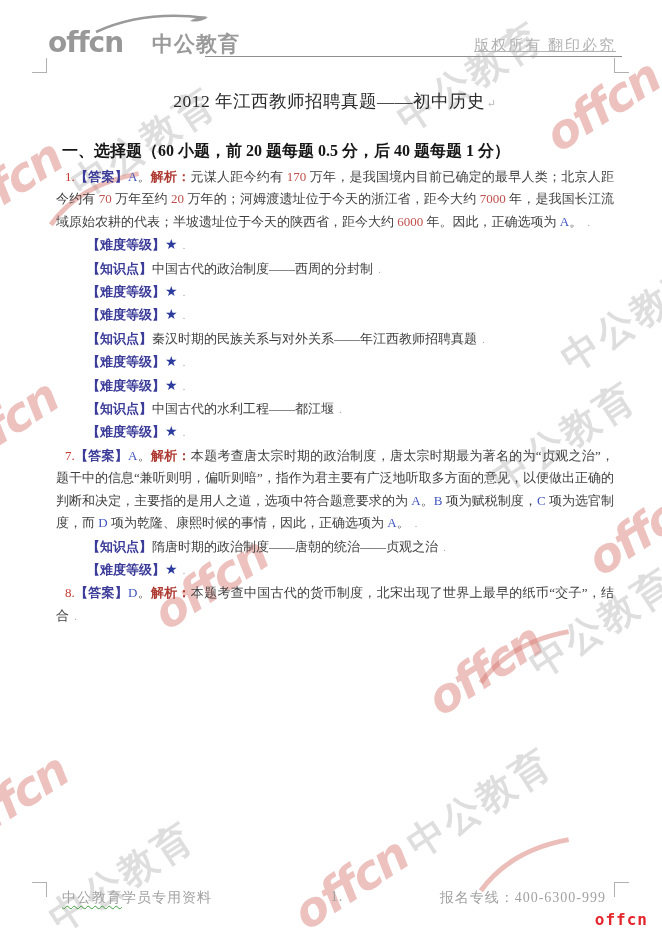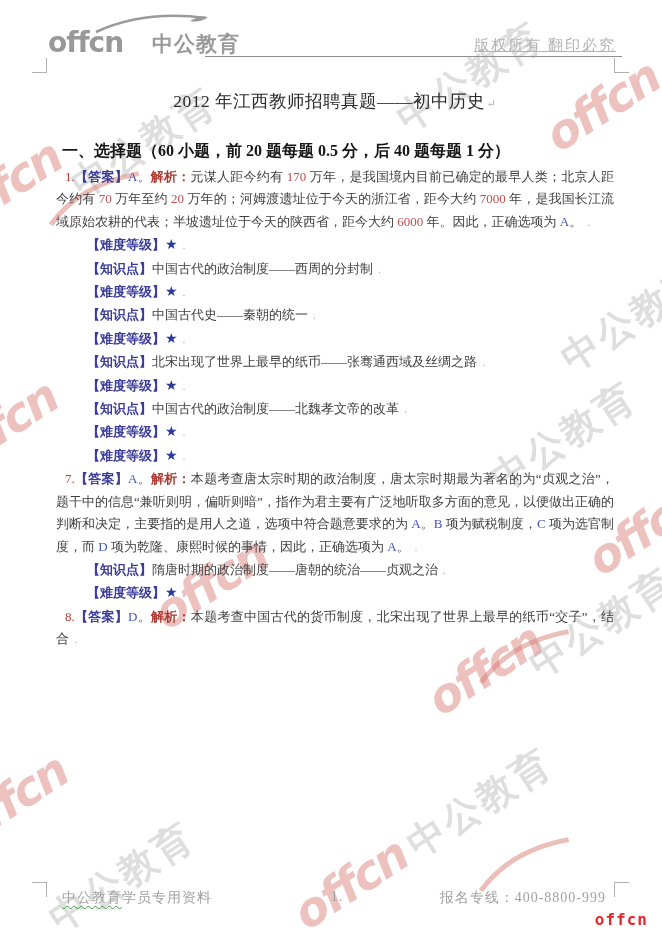--- a/index.html
+++ b/index.html
@@ -132,41 +132,38 @@
     <span class="lbl">【难度等级】</span><span class="star">★</span>
   </p>
 
   <p class="k-line">
     <span class="lbl">【知识点】</span><span>中国古代的政治制度——西周的分封制</span>
   </p>
   <p class="d-line">
     <span class="lbl">【难度等级】</span><span class="star">★</span>
   </p>
 
+  <p class="d-line">
+    <span class="lbl">【难度等级】</span><span class="star">★</span>
+  </p>
+
   <p class="k-line">
-    <span class="lbl">【知识点】</span><span>中国古代史——秦朝的统一</span>
+    <span class="lbl">【知识点】</span><span>秦汉时期的民族关系与对外关系——年江西教师招聘真题</span>
   </p>
   <p class="d-line">
     <span class="lbl">【难度等级】</span><span class="star">★</span>
   </p>
 
-  <p class="k-line">
-    <span class="lbl">【知识点】</span><span>北宋出现了世界上最早的纸币——张骞通西域及丝绸之路</span>
-  </p>
   <p class="d-line">
     <span class="lbl">【难度等级】</span><span class="star">★</span>
   </p>
 
   <p class="k-line">
-    <span class="lbl">【知识点】</span><span>中国古代的政治制度——北魏孝文帝的改革</span>
+    <span class="lbl">【知识点】</span><span>中国古代的水利工程——都江堰</span>
   </p>
-  <p class="d-line">
-    <span class="lbl">【难度等级】</span><span class="star">★</span>
-  </p>
-
   <p class="d-line">
     <span class="lbl">【难度等级】</span><span class="star">★</span>
   </p>
 
   <p class="ans-line">
     <span class="num">7.</span><span class="lbl">【答案】</span><span class="ans-letter">A</span><span class="period">。</span><span class="jiexi">解析：</span><span class="analysis-rich">本题考查唐太宗时期的政治制度，唐太宗时期最为著名的为“贞观之治”，题干中的信息“兼听则明，偏听则暗”，指作为君主要有广泛地听取多方面的意见，以便做出正确的判断和决定，主要指的是用人之道，选项中符合题意要求的为 <span class="lat">A</span>。<span class="lat">B</span> 项为赋税制度，<span class="lat">C</span> 项为选官制度，而 <span class="lat">D</span> 项为乾隆、康熙时候的事情，因此，正确选项为 <span class="lat">A</span>。</span>
   </p>
   <p class="k-line">
     <span class="lbl">【知识点】</span><span>隋唐时期的政治制度——唐朝的统治——贞观之治</span>
   </p>
@@ -177,15 +174,15 @@
   <p class="ans-line">
     <span class="num">8.</span><span class="lbl">【答案】</span><span class="ans-letter">D</span><span class="period">。</span><span class="jiexi">解析：</span><span class="analysis-rich">本题考查中国古代的货币制度，北宋出现了世界上最早的纸币“交子”，结合</span>
   </p>
 
 </div>
 </div>
 
 <div class="footer">
   <span class="footer-left"><span class="squiggle">中公教育</span><span>学员专用资料</span></span>
   <span class="footer-page">1.</span>
-  <span class="footer-right">报名专线：400-8800-999</span>
+  <span class="footer-right">报名专线：400-6300-999</span>
 </div>
 <span class="brand-offcn">offcn</span>
 
 </body></html>

